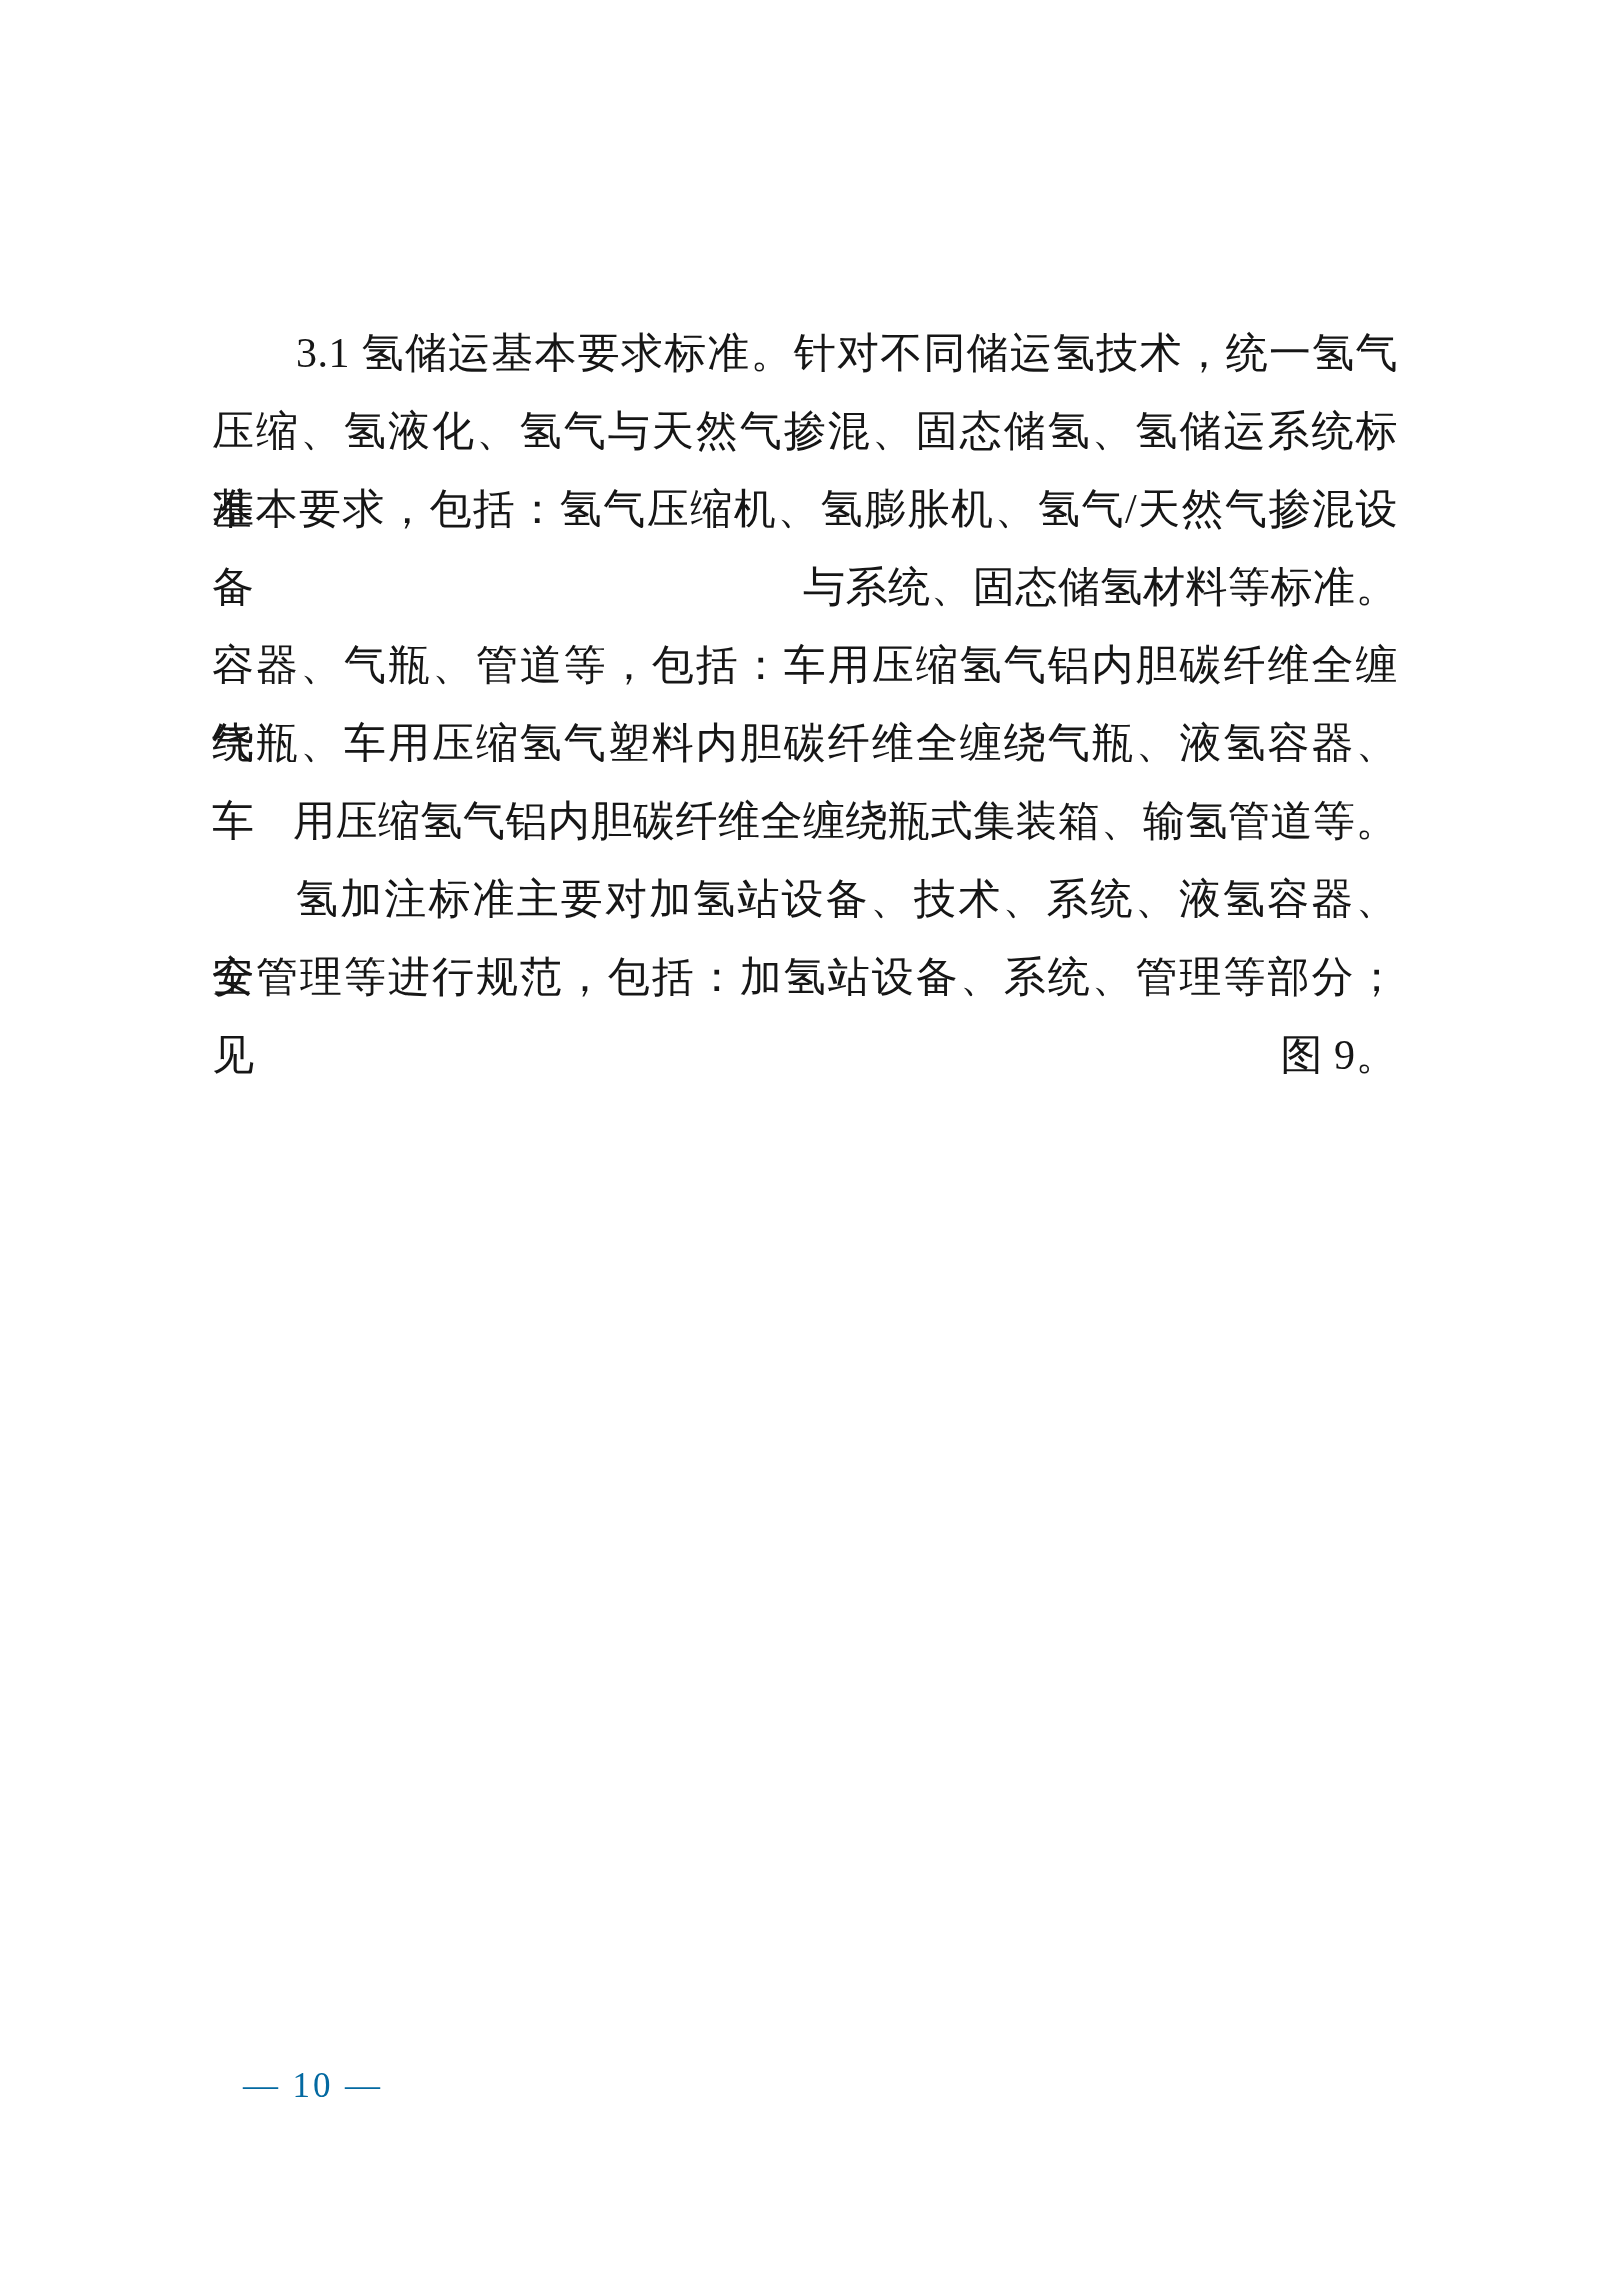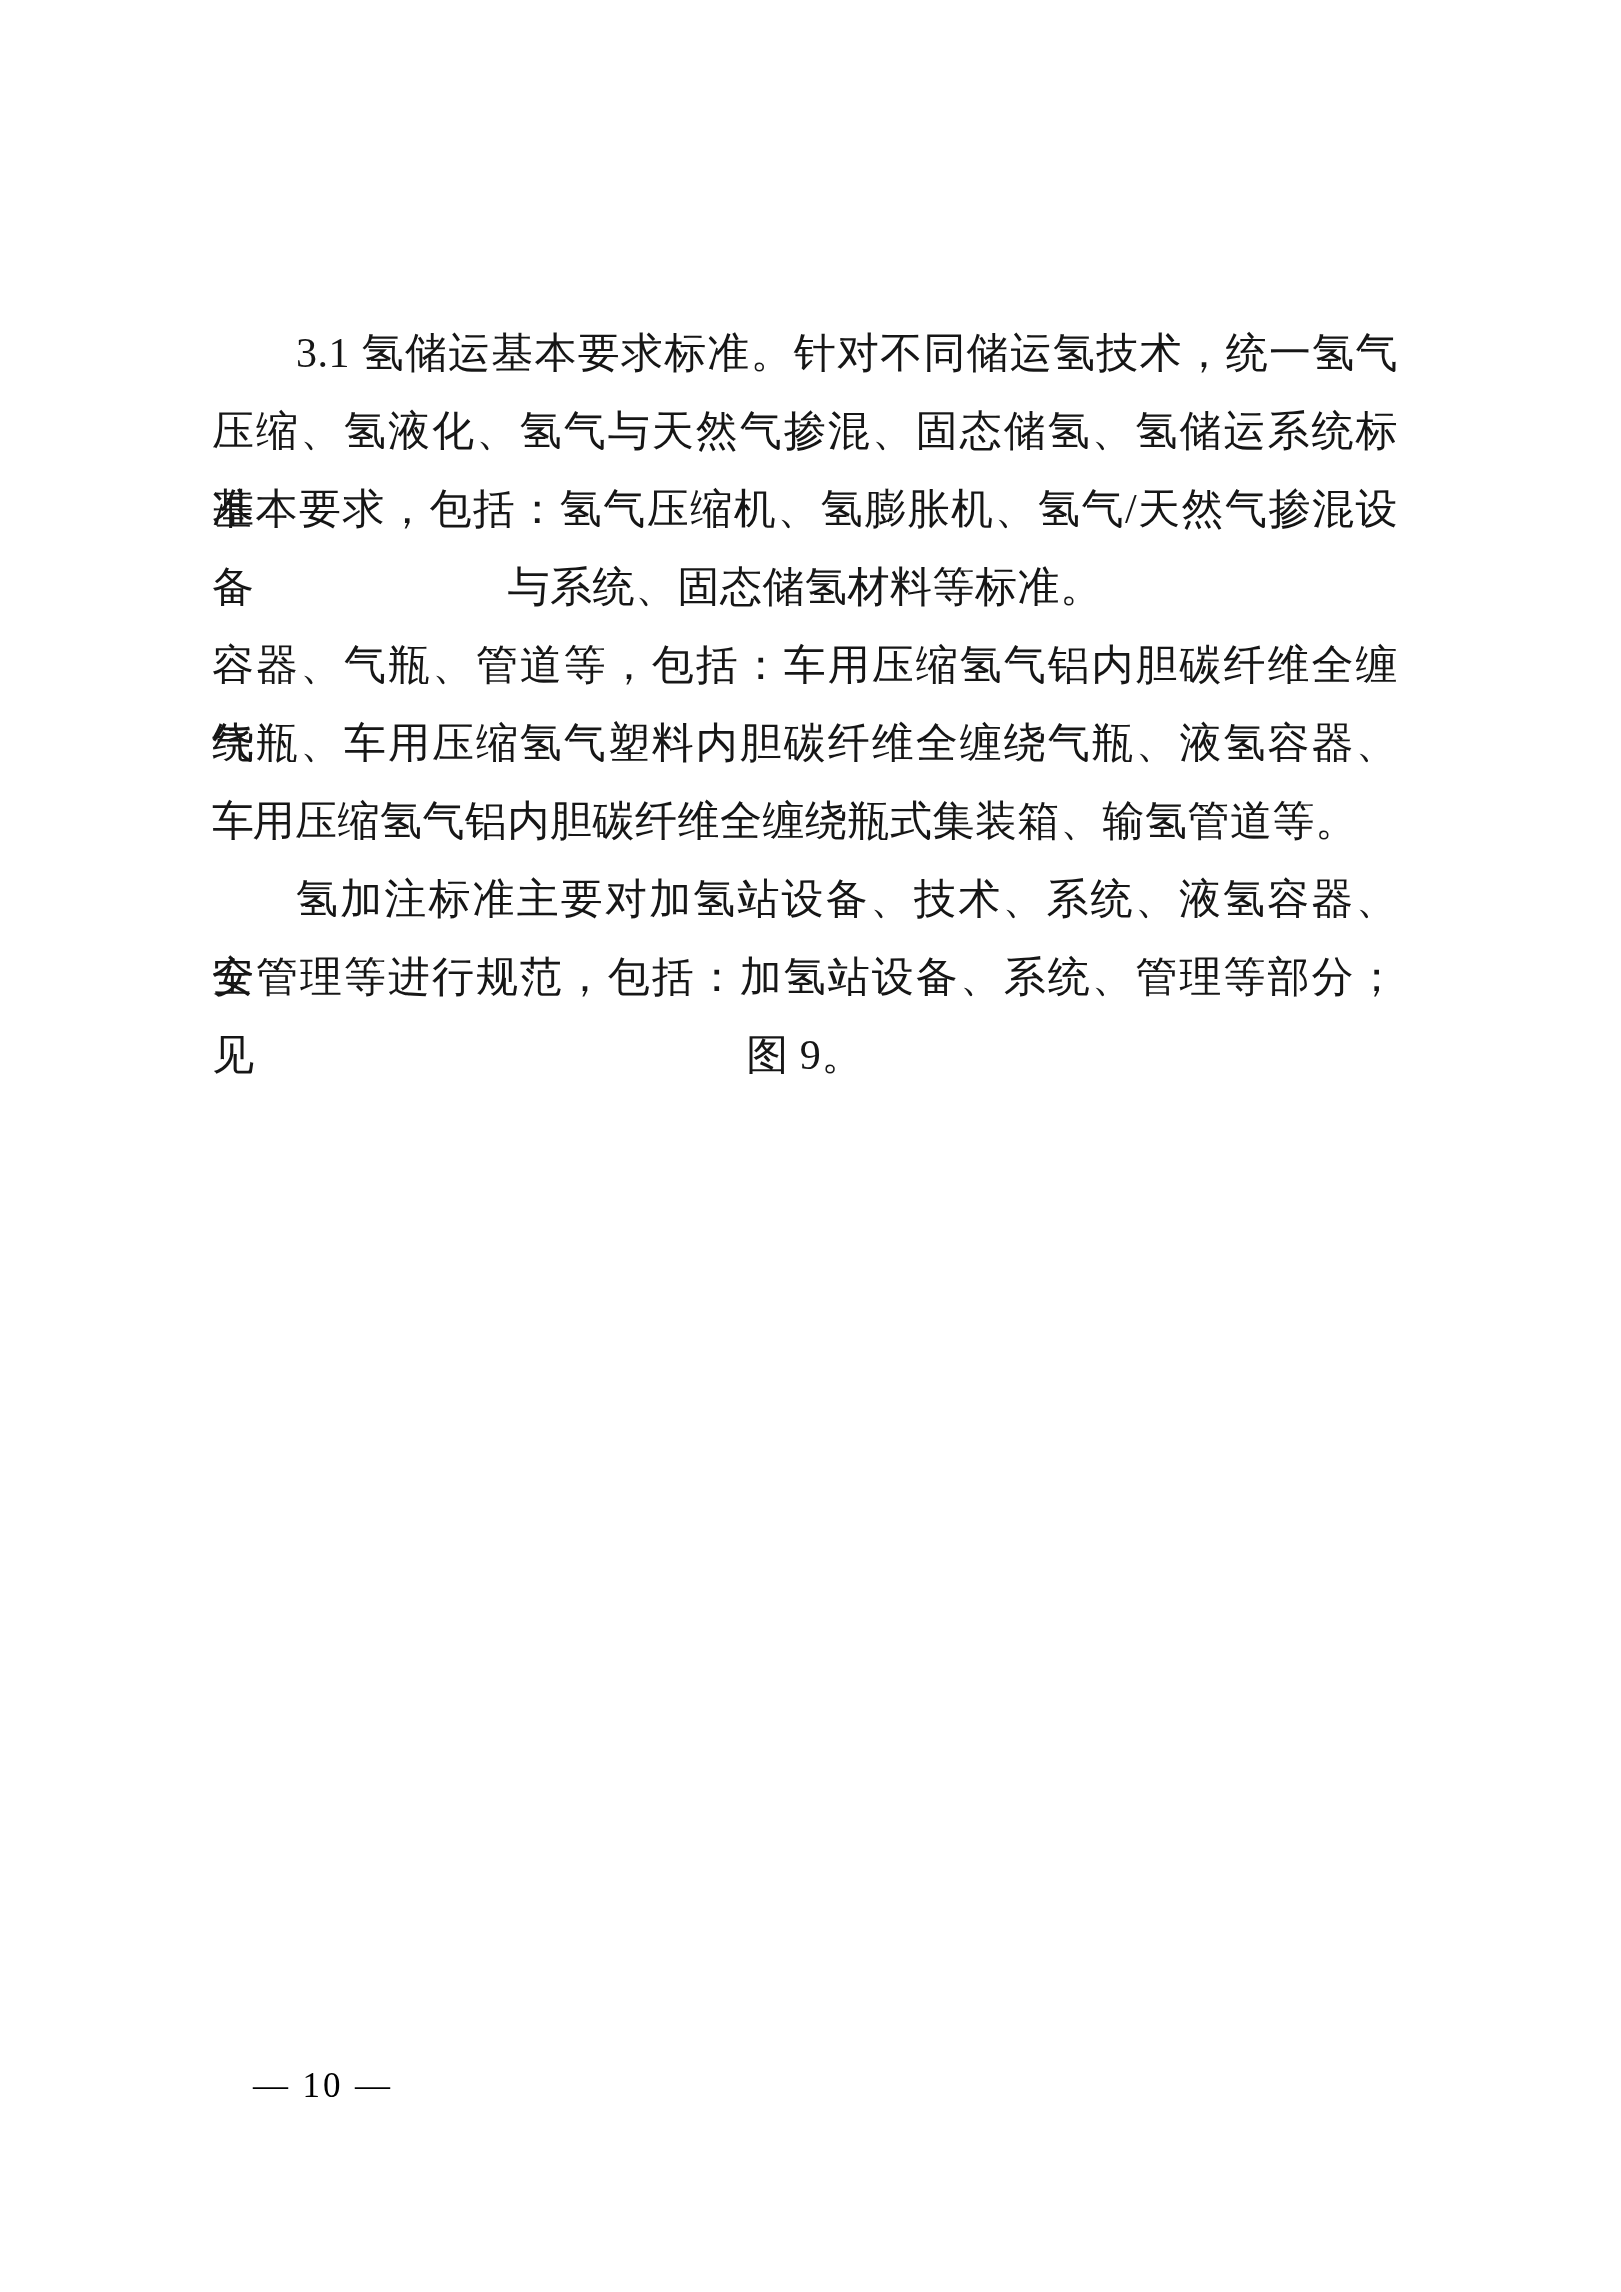--- a/index.html
+++ b/index.html
@@ -35,32 +35,32 @@
     text-align-last: justify;
     text-justify: inter-character;
     letter-spacing: 0.5px;
   }
   
   .line.indent {
     text-indent: 84px;
   }
   
   .line.end {
-    text-align: center;
+    text-align: right;
     text-align-last: auto;
   }
   .footer {
     position: absolute;
-    left: 253px;
+    left: 243px;
     top: 2062px;
     height: 47px;
     line-height: 47px;
     font-size: 35px;
     letter-spacing: 2.9px;
-    color: #000000;
+    color: #0369a1;
     white-space: pre;
   }
 </style>
 </head>
 <body>
 
 <div class="page">
 
   <div class="content">
 

